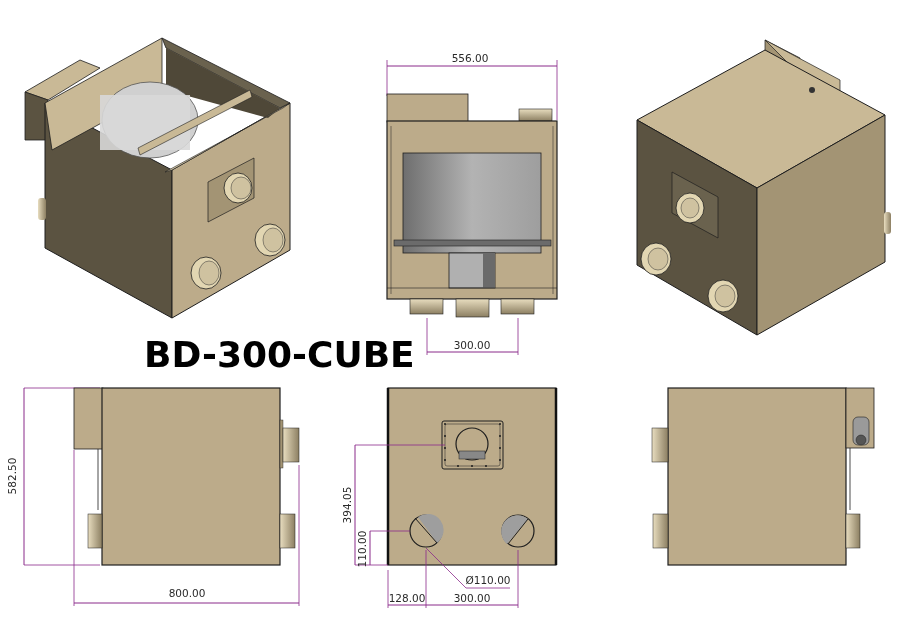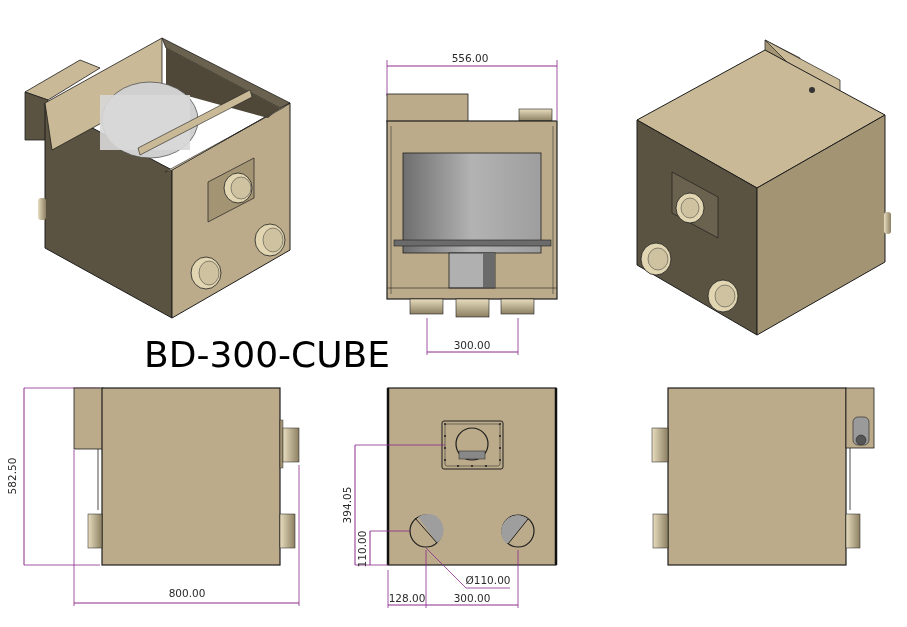--- a/index.html
+++ b/index.html
@@ -1,18 +1,18 @@
 <!DOCTYPE html>
 <html><head>
 <meta charset="utf-8">
 <style>
   html,body{margin:0;padding:0;background:#ffffff;}
   body{width:907px;height:627px;position:relative;overflow:hidden;font-family:"DejaVu Sans",sans-serif;}
   svg{position:absolute;left:0;top:0;}
-  .title{position:absolute;left:144px;top:335px;font-family:"DejaVu Sans",sans-serif;font-weight:normal;font-size:36px;color:#000;letter-spacing:0px;line-height:40px;}
+  .title{position:absolute;left:144px;top:335px;font-family:"DejaVu Sans",sans-serif;font-weight:bold;font-size:36px;color:#000;letter-spacing:0px;line-height:40px;}
   .dim{font-family:"DejaVu Sans",sans-serif;font-size:10.5px;fill:#2a2a2a;}
 </style>
 </head>
 <body>
 
 <svg width="907" height="627" viewBox="0 0 907 627">
   <defs>
     <linearGradient id="drumGrad" x1="0" x2="1" y1="0" y2="0">
       <stop offset="0" stop-color="#6e6e6e"></stop>
       <stop offset="0.5" stop-color="#b3b3b3"></stop>

